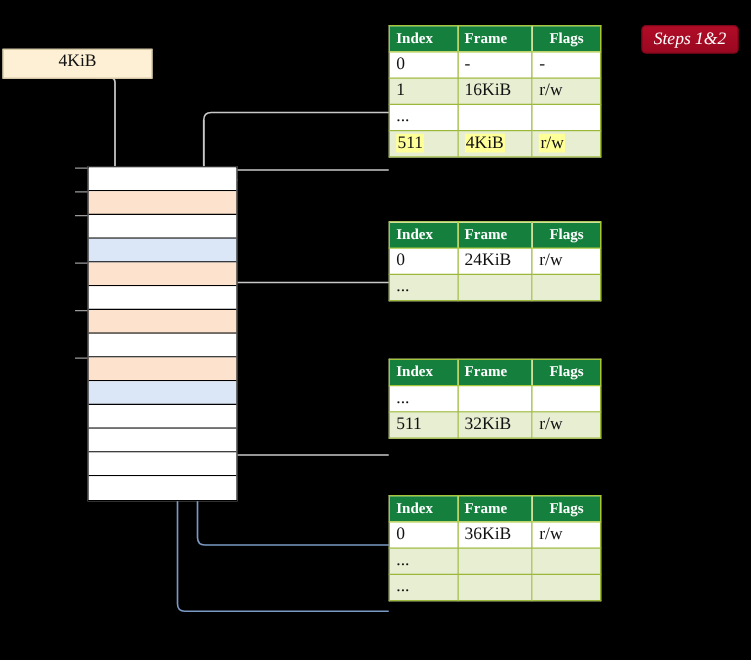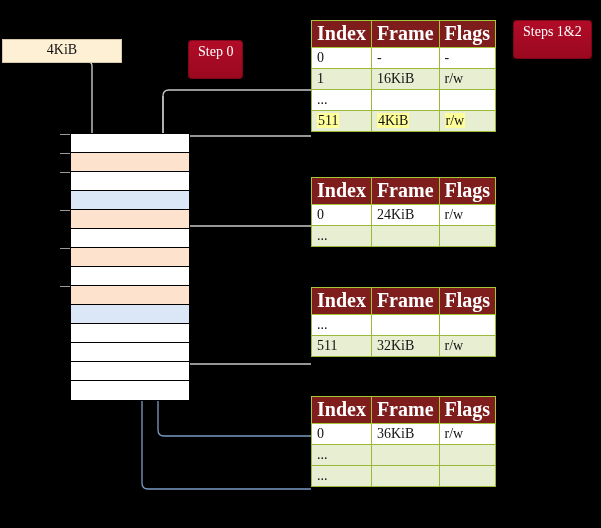--- a/index.html
+++ b/index.html
@@ -35,24 +35,25 @@
   
   .step-badge {
     position: absolute;
     background: #a60a23;
     background-image: linear-gradient(to bottom, #b20c27 0%, #990820 100%);
     color: #ffffff;
     border-radius: 4px;
     font-family: "Liberation Serif", "DejaVu Serif", serif;
     font-size: 14px;
     line-height: 1;
-    padding: 5px 10px 20px 10px;
+    padding: 5px 10px 4px 10px;
     white-space: nowrap;
     text-align: center;
     box-shadow: 0 0 0 1px #7d0619 inset;
+    font-style: italic;
   }
 
   
   #src-box {
     position: absolute;
     left: 2px;
     top: 39px;
     width: 118px;
     height: 22px;
     background: #fdf0d5;
@@ -110,29 +111,29 @@
     padding: 1px 5px 2px 5px;
     height: 21px;
     box-sizing: border-box;
     text-align: left;
     font-weight: normal;
     vertical-align: middle;
     overflow: hidden;
     white-space: nowrap;
   }
   .ptable th {
-    background: #7f1d1d;
+    background: #15803d;
     color: #ffffff;
     font-weight: bold;
     border-color: #a6c639;
-    font-size: 20px;
+    font-size: 12px;
   }
   .ptable .col-index { width: 55px; }
   .ptable .col-frame { width: 60px; }
-  .ptable .col-flags { width: 55px; }
+  .ptable .col-flags { width: 55px; text-align: center; }
   .row-alt td { background: #e7eed2; }
   .row-plain td { background: #ffffff; }
   .hl { background: #ffff99; padding: 0 1px; }
 
   .t1 { top: 20px; }
   .t2 { top: 177px; }
   .t3 { top: 287px; }
   .t4 { top: 396px; }
 </style>
 </head>
@@ -199,21 +200,20 @@
   <div class="mem-stub" style="top:153px"></div>
   <div class="mem-stub" style="top:172px"></div>
   <div class="mem-stub" style="top:210px"></div>
   <div class="mem-stub" style="top:248px"></div>
   <div class="mem-stub" style="top:286px"></div>
 
   <div id="src-box">
     <span>4KiB</span>
   </div>
 
-  <div class="step-badge" style="left:188px; top:40px;">Step 0</div>
   <div class="step-badge" style="left:513px; top:20px;">Steps 1&amp;2</div>
 
   <div id="mem-col">
     <div class="mem-cell"></div>
     <div class="mem-cell orange"></div>
     <div class="mem-cell"></div>
     <div class="mem-cell blue"></div>
     <div class="mem-cell orange"></div>
     <div class="mem-cell"></div>
     <div class="mem-cell orange"></div>

